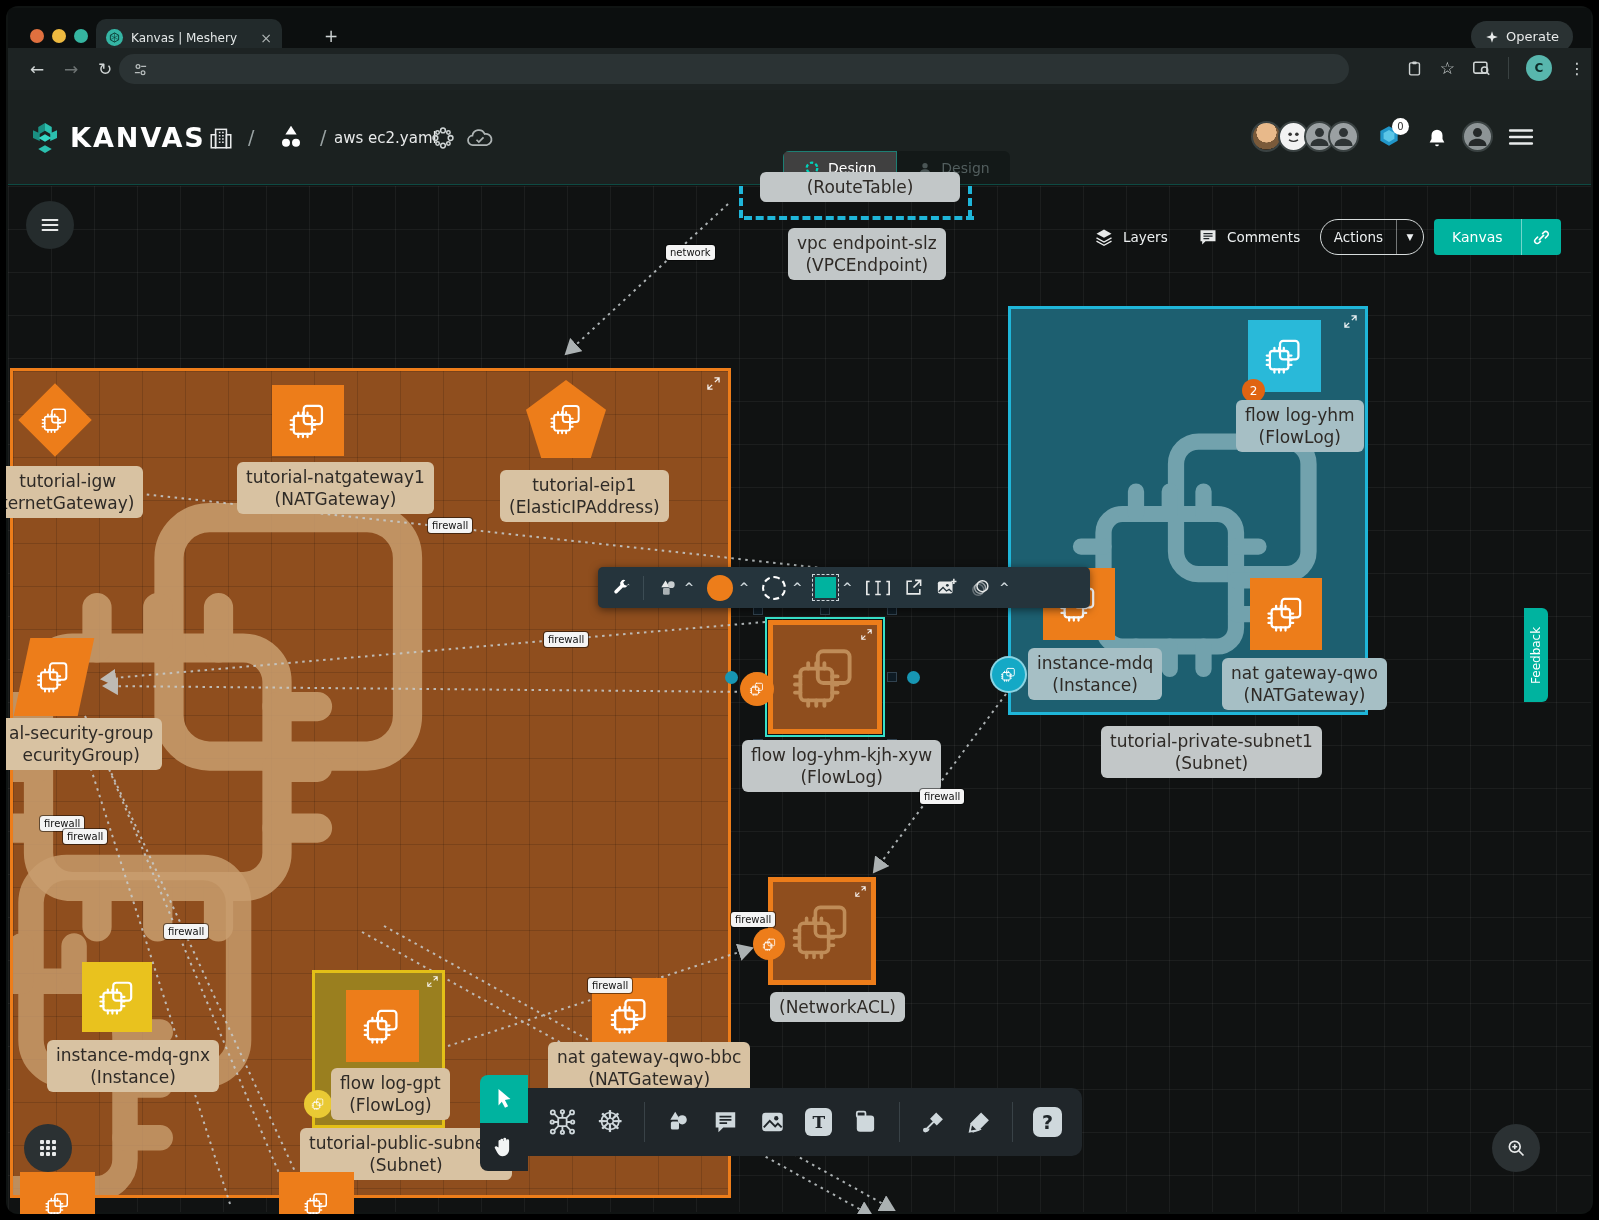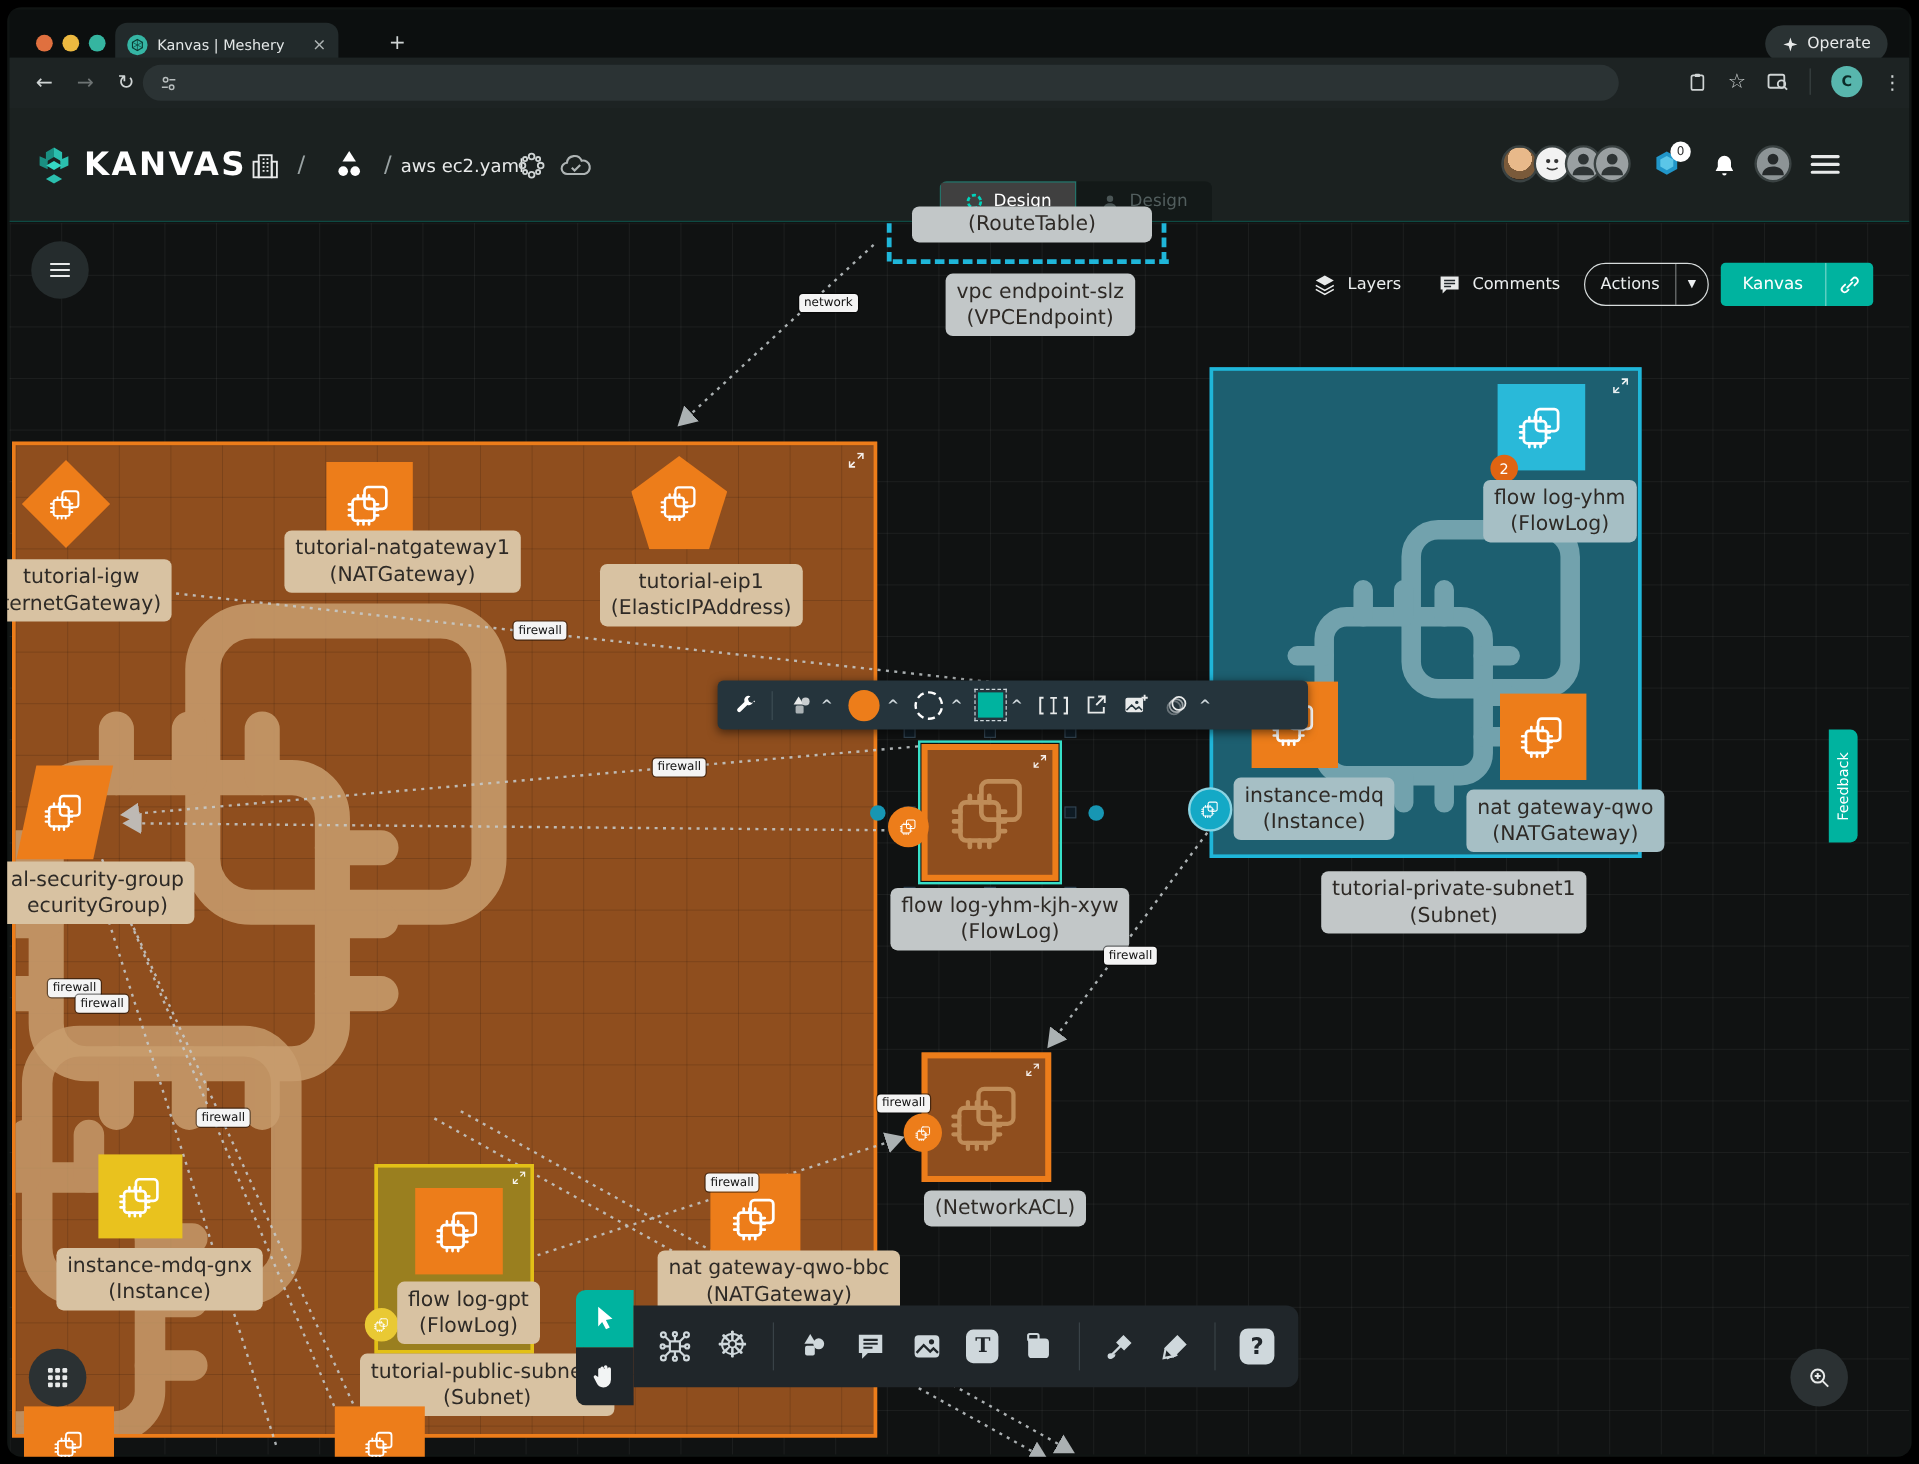--- a/index.html
+++ b/index.html
@@ -393,21 +393,21 @@
     <div class="lbl" style="left:-8px;top:466px">
       <div>tutorial-igw</div>
             <div>ternetGateway)</div>
     </div>
 
     <div class="node" style="left:272px;top:385px;width:72px;height:71px;background:#ed7d1a">
       <svg class="chip" viewBox="0 0 24 24">
               <use href="#chipSym"></use>
             </svg>
     </div>
-    <div class="lbl" style="left:237px;top:442px">
+    <div class="lbl" style="left:237px;top:462px">
       <div>tutorial-natgateway1</div>
             <div>(NATGateway)</div>
     </div>
 
     <div class="node" style="left:526px;top:380px;width:80px;height:78px;background:#ed7d1a;clip-path:polygon(50% 0,100% 38%,81% 100%,19% 100%,0 38%)">
       <svg class="chip" viewBox="0 0 24 24" style="width:46%;height:46%">
               <use href="#chipSym"></use>
             </svg>
     </div>
     <div class="lbl" style="left:500px;top:470px">

